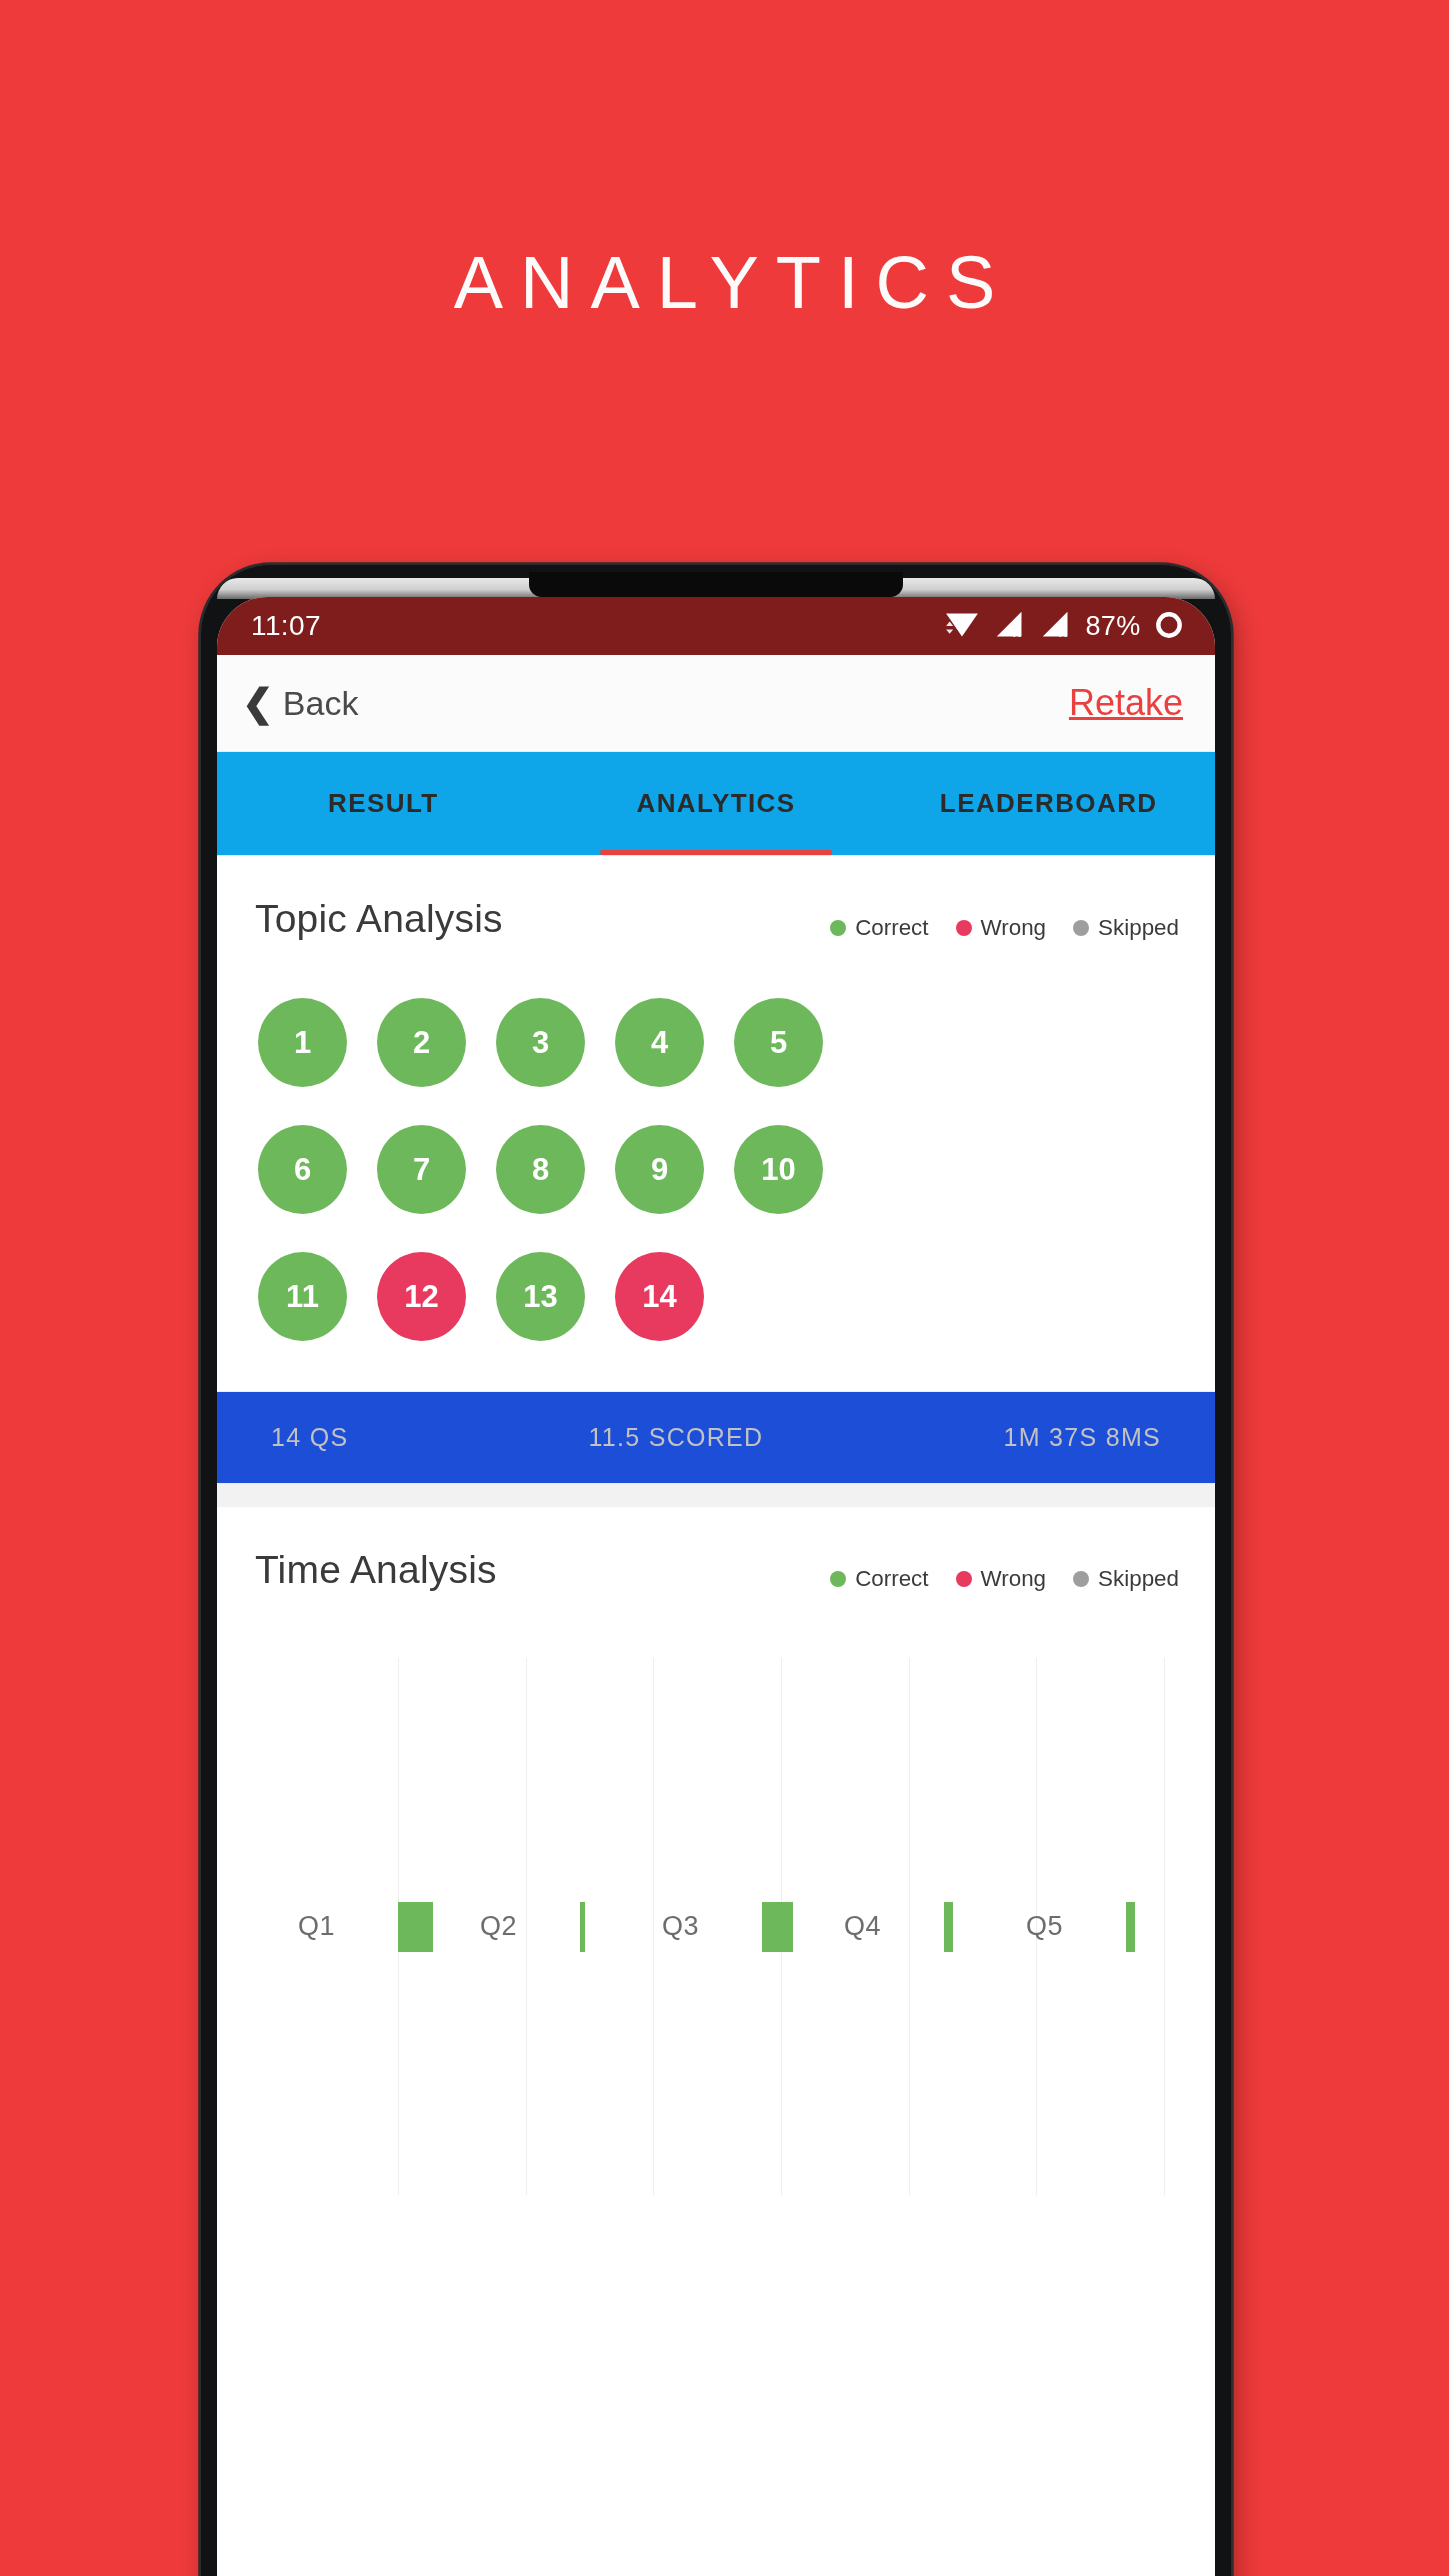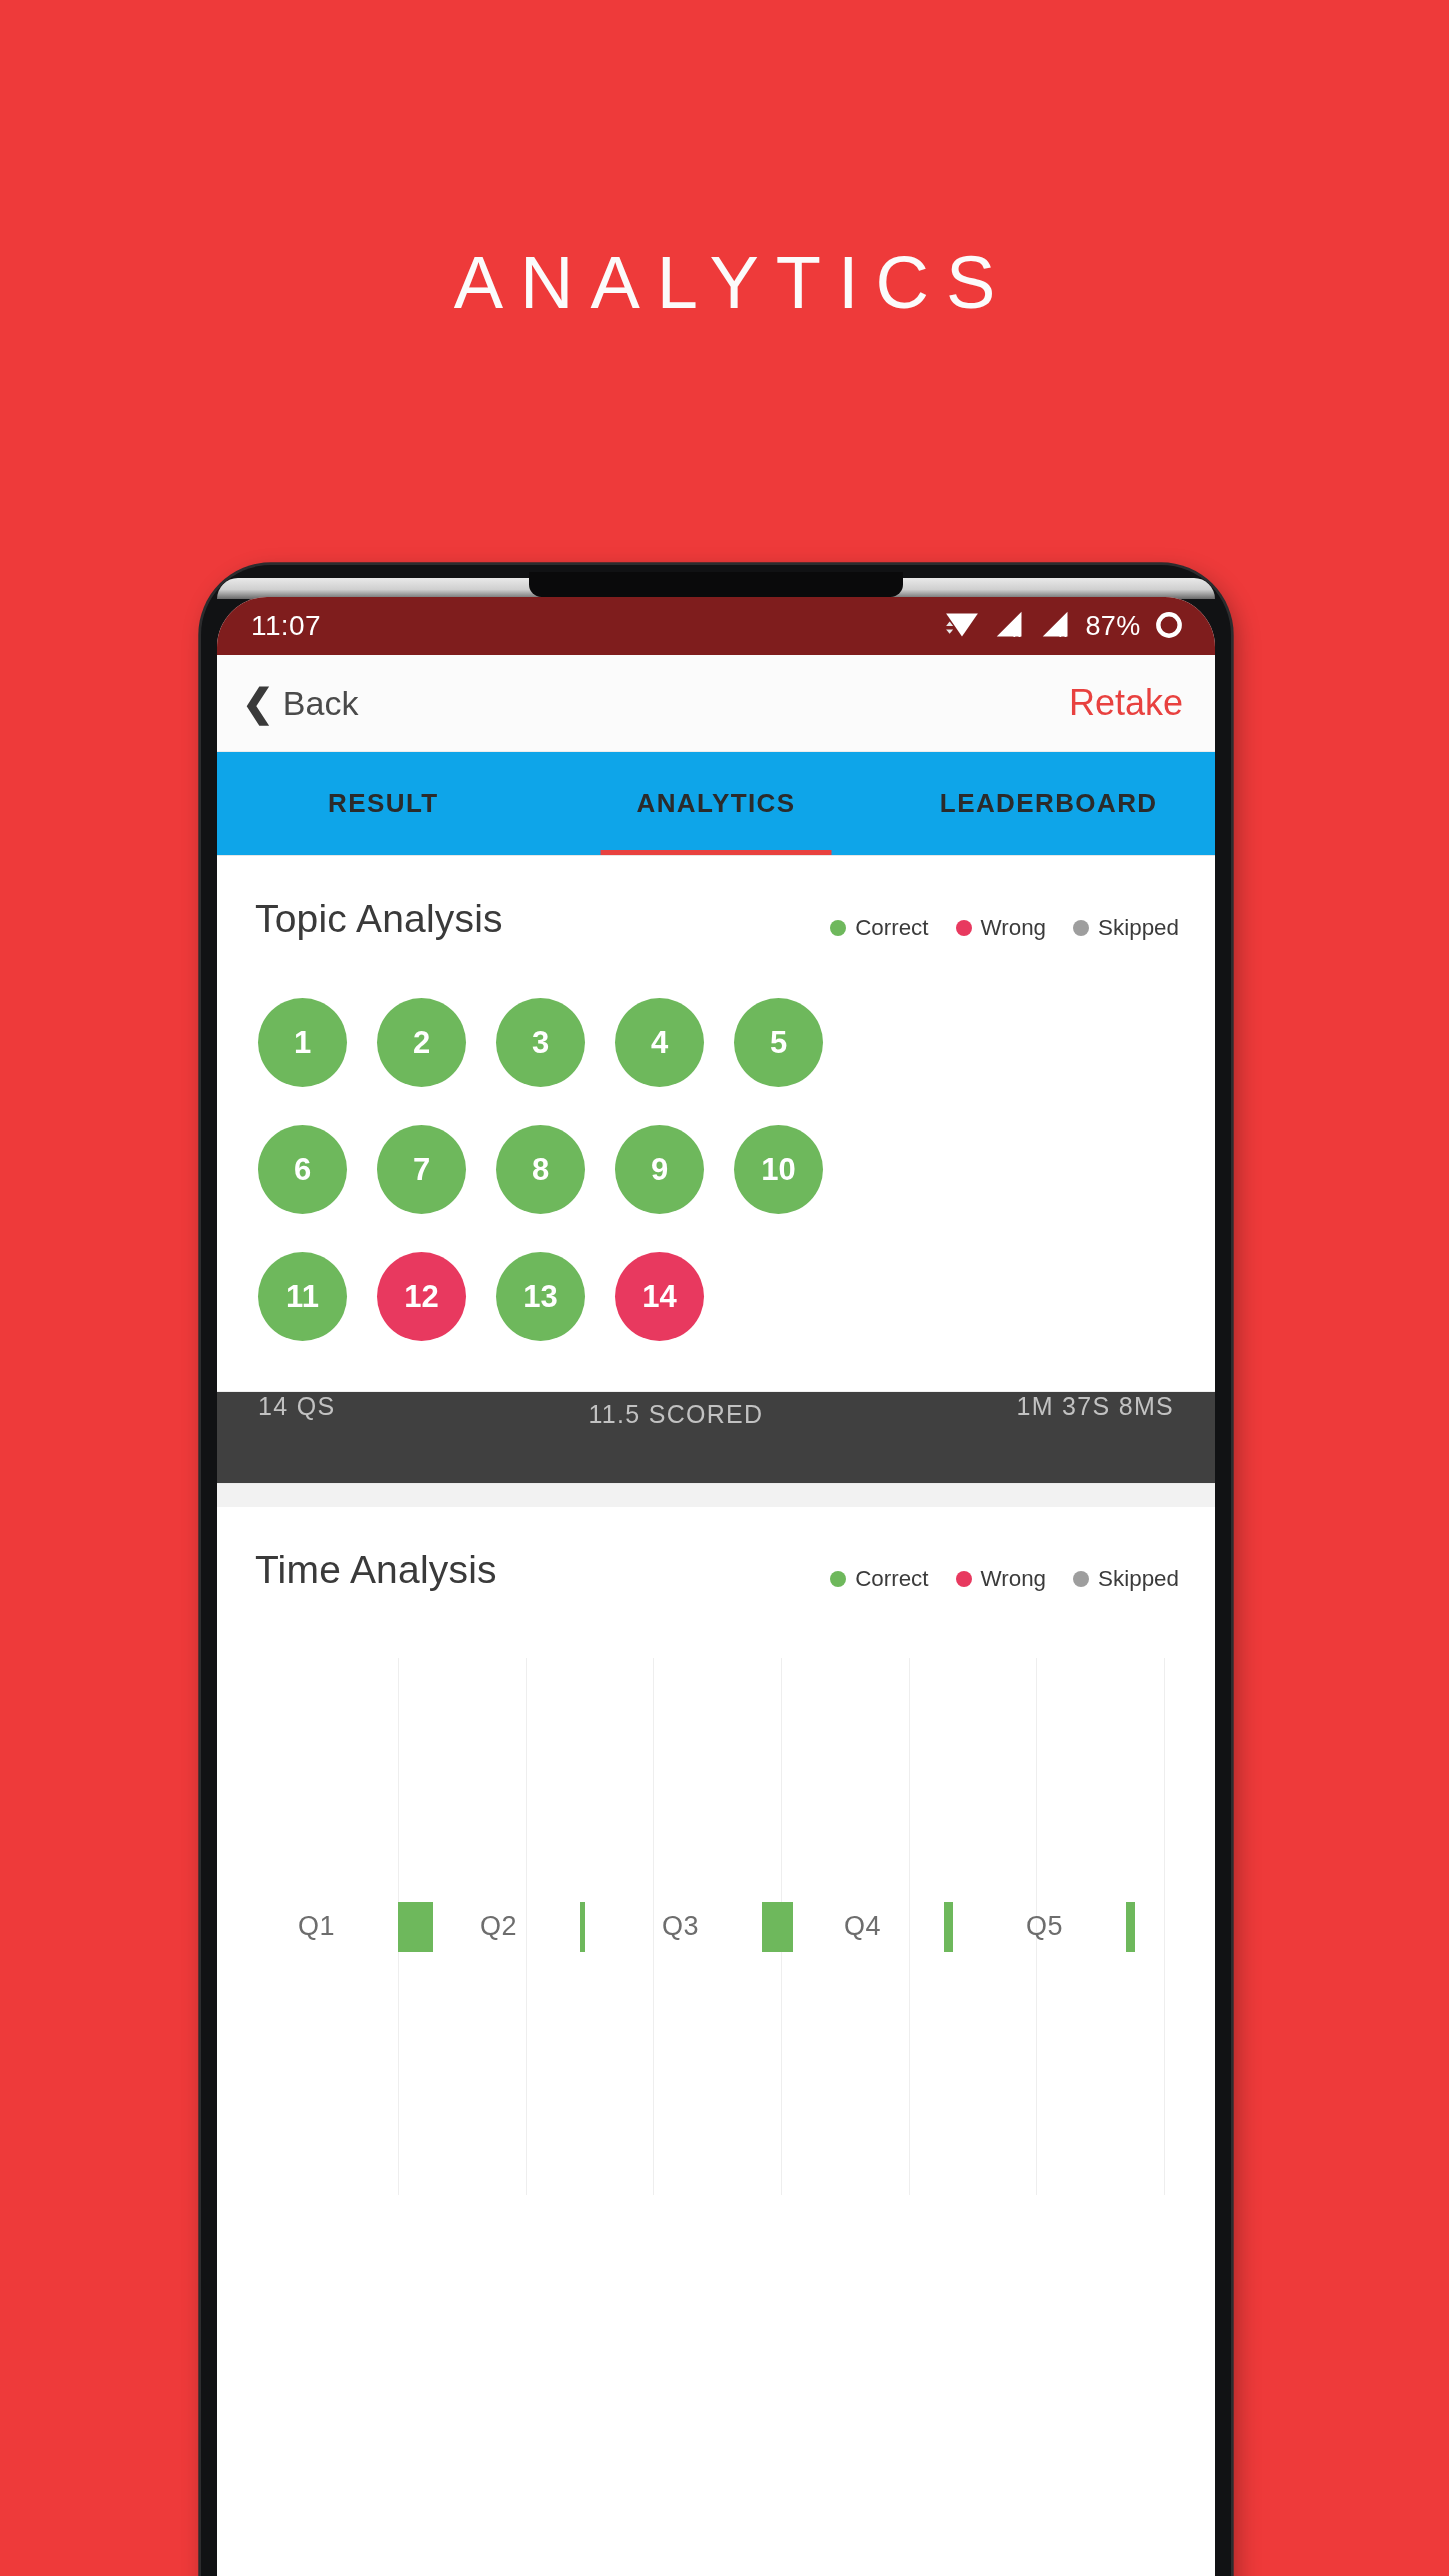--- a/index.html
+++ b/index.html
@@ -79,21 +79,21 @@
     padding:0 32px 0 25px;
     border-bottom:0.9px solid #ececec;
   }
   .nav-back{
     display:flex; align-items:center; gap:9px;
     color:#4a4a4a; font-size:34px; font-weight:400;
   }
   .chev{ font-size:38px; line-height:1; color:#3a3a3a; font-weight:700; }
   .nav-retake{
     margin-left:auto;
-    color:#e8413f; font-size:36px; font-weight:400;
+    color:#e8413f; font-size:36px; font-weight:400;text-decoration:underline;
   }
 
   
   .tabs{
     height:104px;
     background:#0ea5e9;
     display:flex;
     border-bottom:0.9px solid #e6e6e6;
   }
   .tab{
@@ -131,26 +131,26 @@
   .qrow{ display:flex; gap:30px; }
   .qcircle{
     width:89px; height:89px; border-radius:50%;
     display:flex; align-items:center; justify-content:center;
     color:#ffffff; font-size:31px; font-weight:700;
     flex:0 0 auto;
   }
 
   
   .stats{
-    background:#404040;
+    background:#1d4ed8;
     border-top:0.9px solid #efefef;
     border-bottom:0.9px solid #ececec;
     height:93px;
-    display:flex; align-items:flex-start;
-    padding:0 41px;
+    display:flex; align-items:center;
+    padding:0 54px;
   }
   .stat{ font-size:25px; color:#c2c2c2; letter-spacing:1.3px; font-weight:500; }
   .stat.mid{ margin:8px auto; }
   .stat.end{ }
 
   .card-gap{ height:23px; background:#f2f2f2; }
 
   
   .chart-wrap{
     padding:66px 50px 0 38px;

